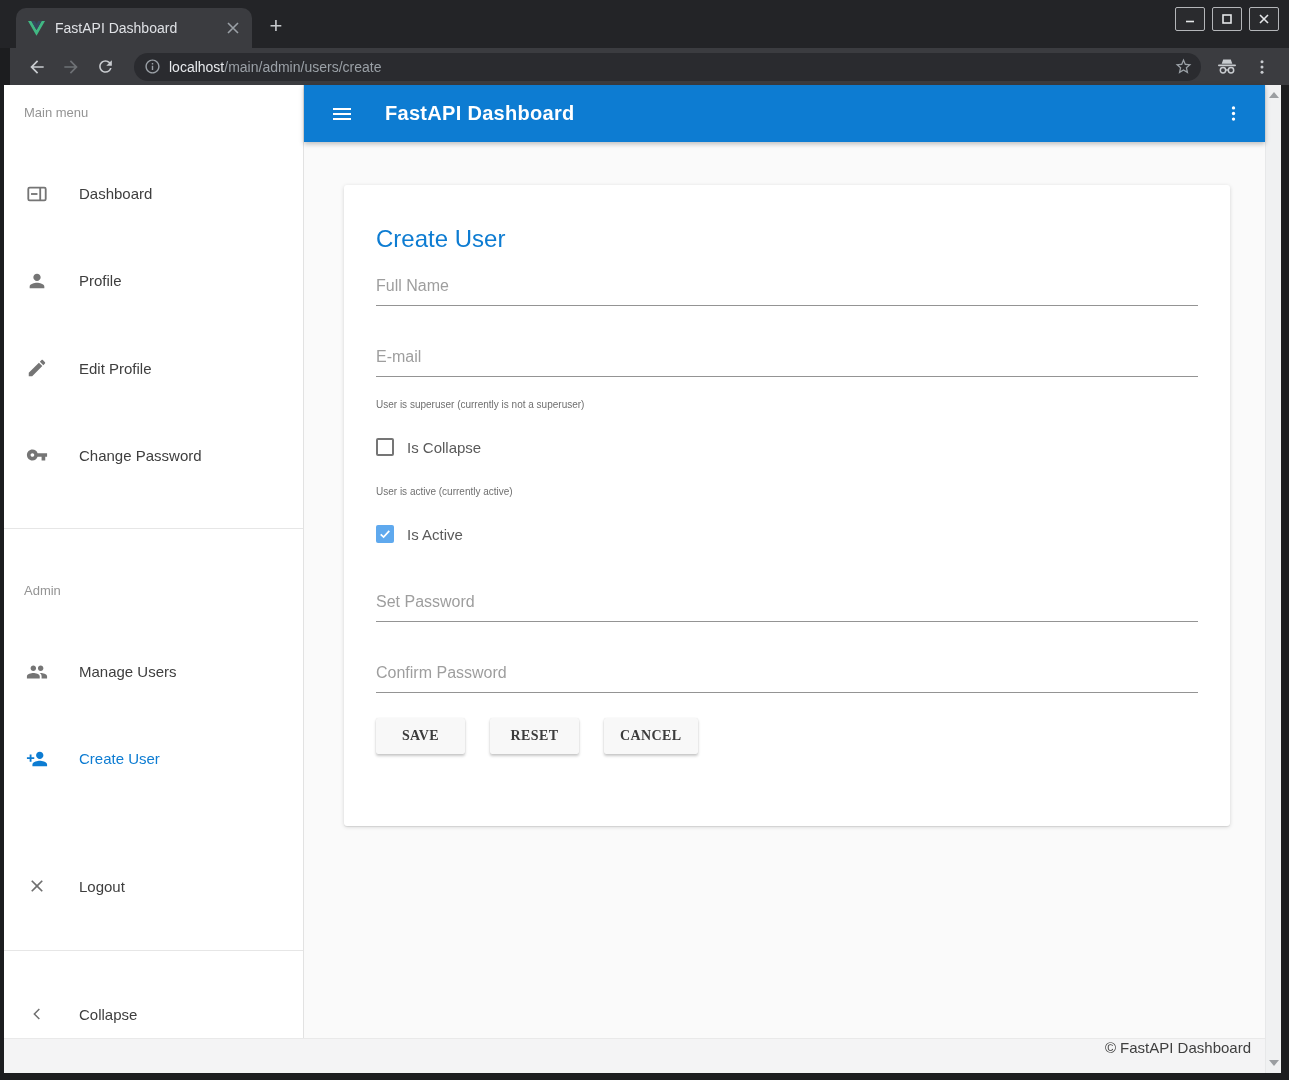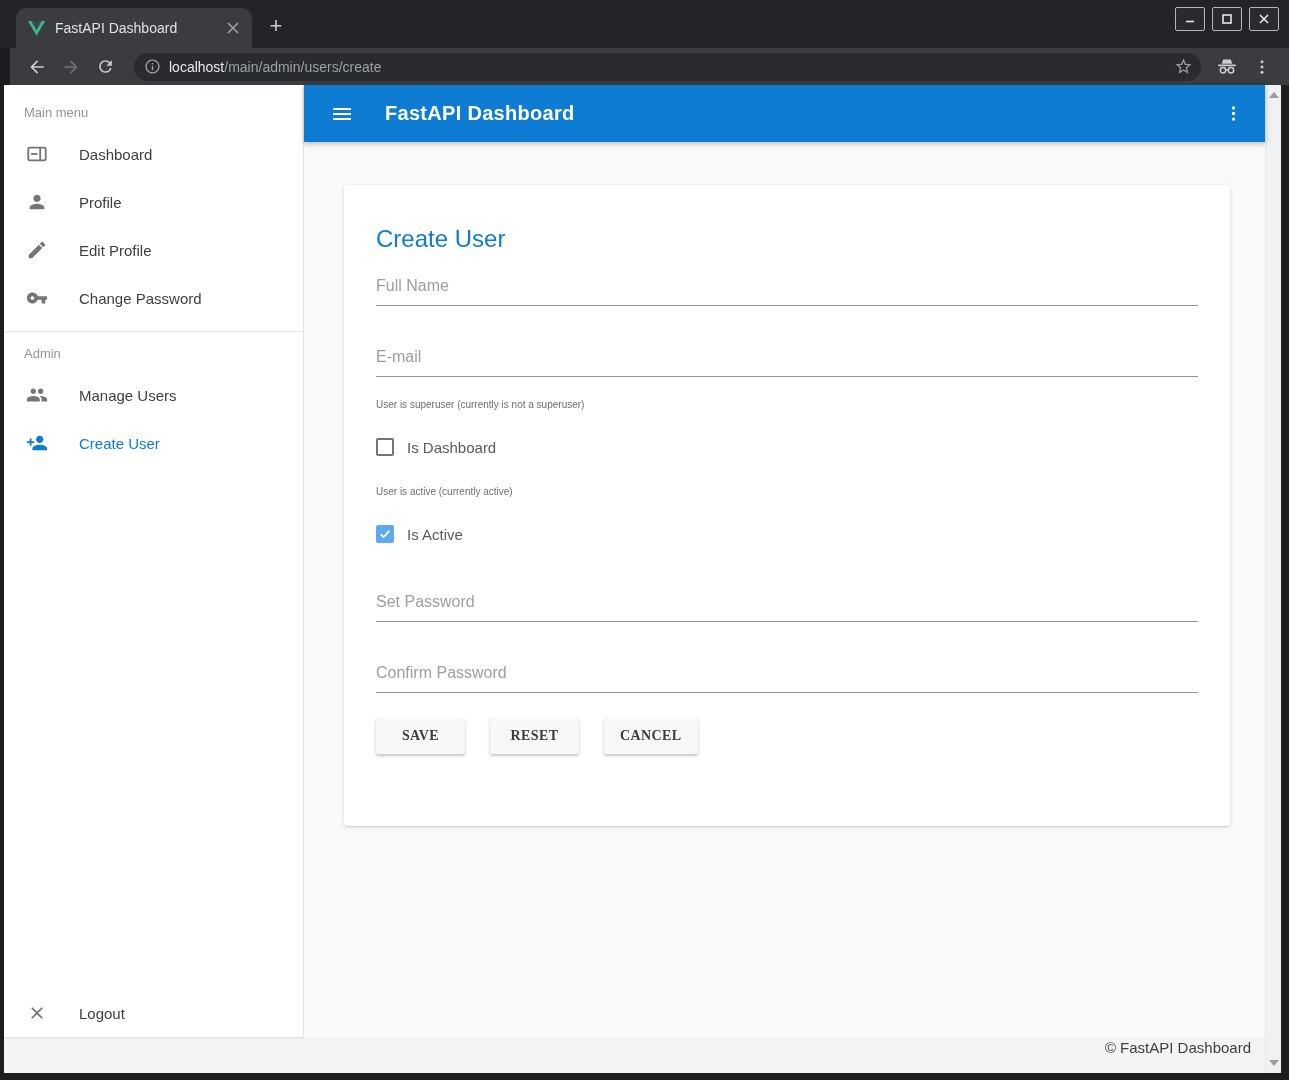--- a/index.html
+++ b/index.html
@@ -27,21 +27,21 @@
   .omnibox .url .host { color:#e8eaed; }
   .tb-right { display:flex; align-items:center; gap:14px; margin:0 8px 0 4px; }
 
   
   .page { position:absolute; top:85px; left:4px; right:8px; bottom:7px; display:flex; background:#fafafa; }
   .page-col { flex:1; display:flex; flex-direction:column; min-width:0; }
   .body-row { flex:1; display:flex; min-height:0; }
 
   
   .sidebar { width:300px; background:#ffffff; border-right:1px solid #e2e2e2;
-             display:flex; flex-direction:column; padding-top:12px; }
+             display:flex; flex-direction:column; padding-top:12px;gap:40px; }
   .section-label { padding:8px 0 10px 20px; font-size:13px; color:#949494; }
   .nav-item { height:48px; display:flex; align-items:center; padding-left:21px; cursor:pointer; }
   .nav-item .ni-icon { width:24px; height:24px; display:flex; align-items:center; justify-content:center; }
   .nav-item .ni-label { margin-left:30px; font-size:15px; color:#3e3e3e; }
   .nav-item.active .ni-label { color:#0d7cd2; }
   .divider { height:1px; background:#e6e6e6; }
   .sb-spacer { flex:1; }
 
   
   .main { flex:1; display:flex; flex-direction:column; background:#fafafa; min-width:0; }
@@ -247,20 +247,28 @@
 
           <div class="nav-item">
             <span class="ni-icon">
               <svg width="20" height="20" viewBox="0 0 24 24">
                   <path d="M19 6.41L17.59 5 12 10.59 6.41 5 5 6.41 10.59 12 5 17.59 6.41 19 12 13.41 17.59 19 19 17.59 13.41 12z" fill="#6f6f6f"></path>
                 </svg>
             </span>
             <span class="ni-label">Logout</span>
           </div>
           <div class="divider"></div>
+          <div class="nav-item">
+            <span class="ni-icon">
+              <svg width="16" height="16" viewBox="0 0 24 24">
+                  <path d="M15.5 4.5L8 12l7.5 7.5" fill="none" stroke="#6f6f6f" stroke-width="2.2"></path>
+                </svg>
+            </span>
+            <span class="ni-label">Collapse</span>
+          </div>
         </aside>
 
         <main class="main">
           <div class="appbar">
             <span style="display:flex">
               <svg width="24" height="24" viewBox="0 0 24 24">
                   <path d="M3 7h18M3 12h18M3 17h18" stroke="#ffffff" stroke-width="2"></path>
                 </svg>
             </span>
             <span class="appbar-title">FastAPI Dashboard</span>
@@ -282,21 +290,21 @@
               </div>
 
               <div class="field">
                 <input type="text" placeholder="E-mail" style="">
               </div>
 
               <div class="hint">User is superuser (currently is not a superuser)</div>
 
               <div class="check-row">
                 <span class="checkbox unchecked"></span>
-                <span class="check-label">Is Dashboard</span>
+                <span class="check-label">Is Collapse</span>
               </div>
 
               <div class="hint mt-lg">User is active (currently active)</div>
 
               <div class="check-row">
                 <span class="checkbox checked">
                   <svg width="14" height="14" viewBox="0 0 18 18">
                       <polyline points="3.5,9.5 7.2,13 14.5,5" fill="none" stroke="#ffffff" stroke-width="2.2"></polyline>
                     </svg>
                 </span>

